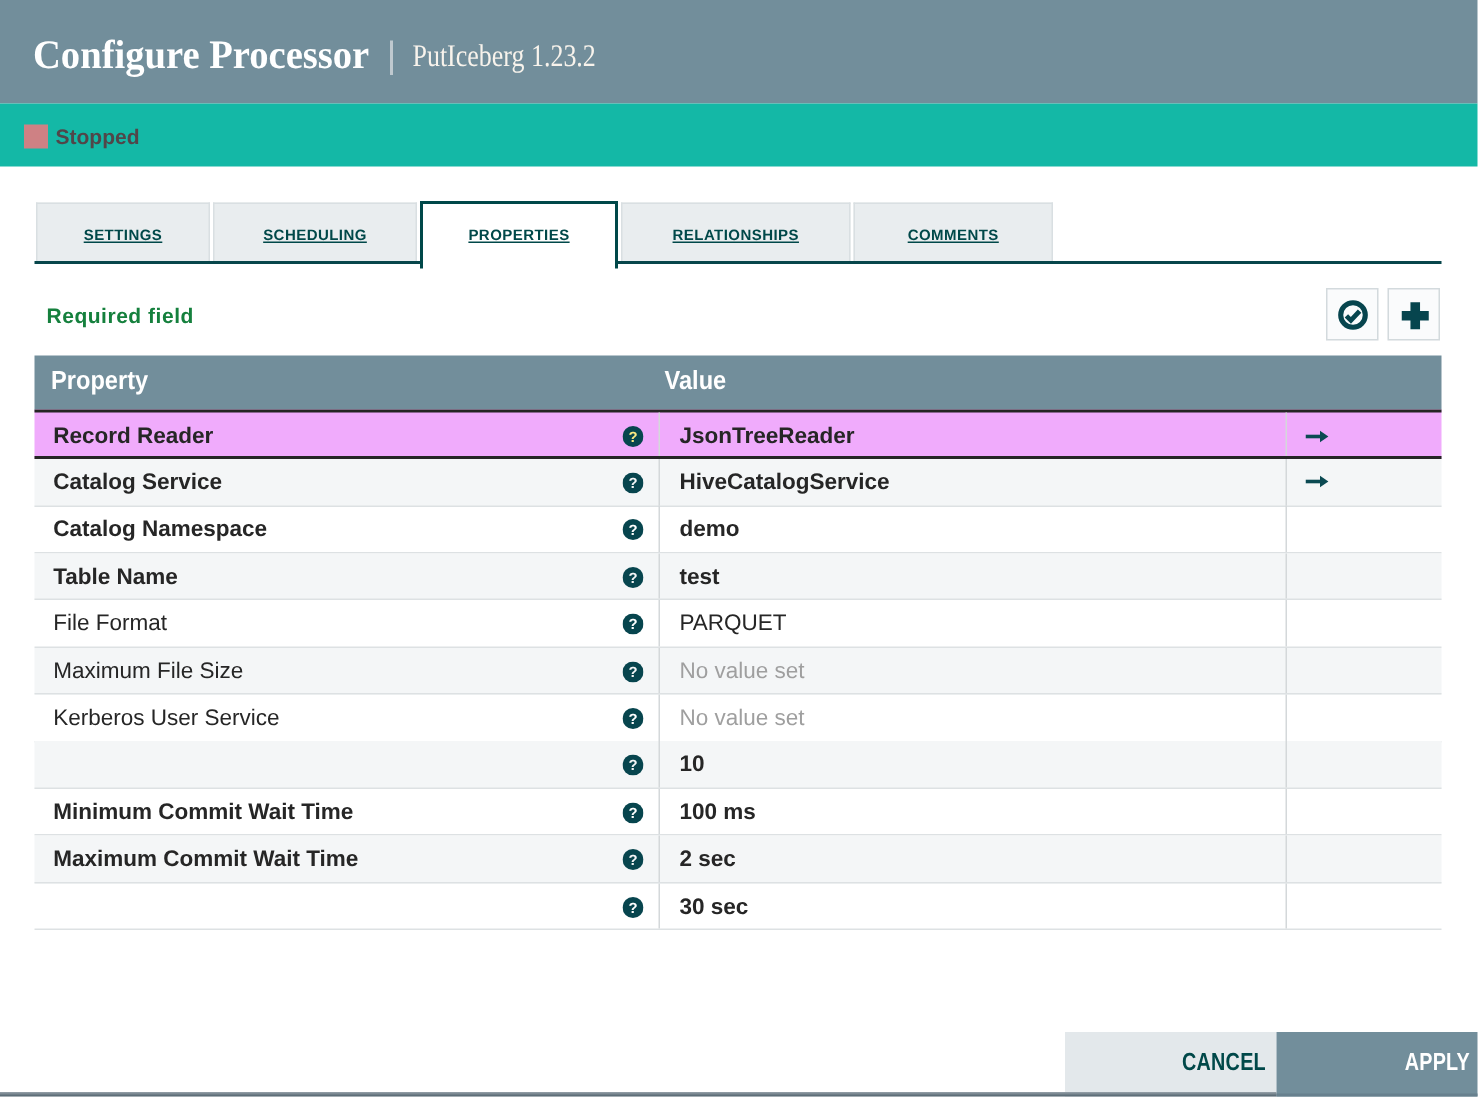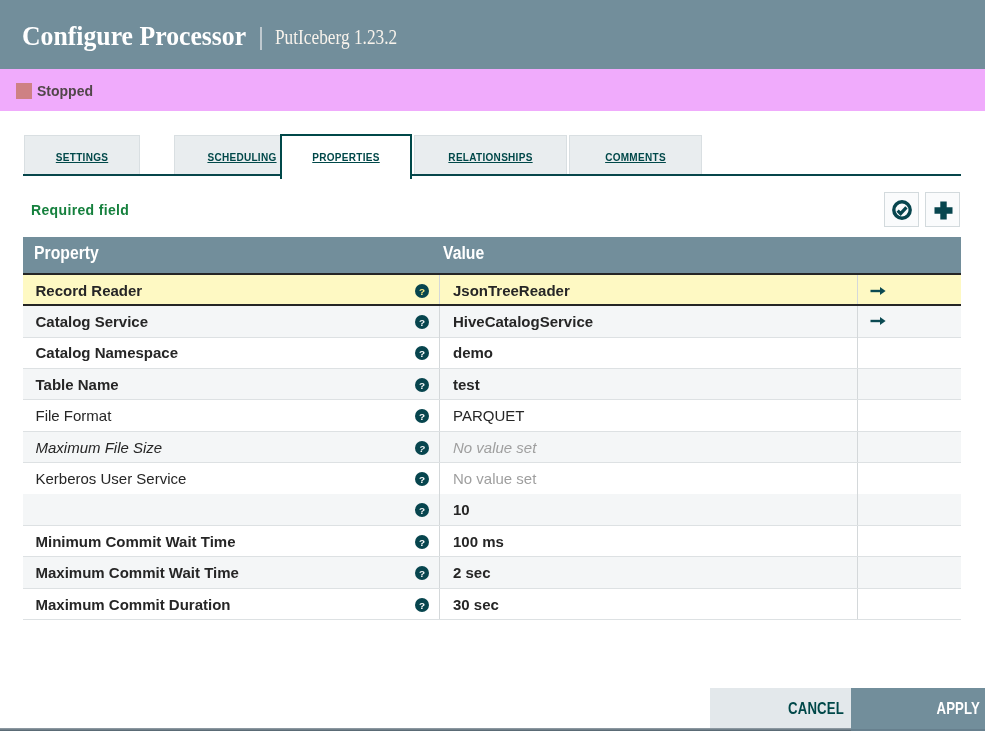--- a/index.html
+++ b/index.html
@@ -6,21 +6,21 @@
   html,body { width:985px; height:731px; overflow:hidden; background:#fff;
     font-family:"Liberation Sans", sans-serif; }
   .header { position:absolute; left:0; top:0; width:985px; height:69px; background:#728E9B;padding-left:48px; }
   .title { position:absolute; left:22px; top:23.4px; font-family:"Liberation Serif", serif;
     font-weight:bold; font-size:27px; line-height:1; color:#ffffff;
     transform:scaleX(0.953); transform-origin:left top; white-space:nowrap; }
   .tsep { position:absolute; left:259.5px; top:27px; width:2px; height:23px; background:#BFC9CF; }
   .subtitle { position:absolute; left:275px; top:27.4px; font-family:"Liberation Serif", serif;
     font-size:21px; line-height:1; color:#F8F3EC; transform:scaleX(0.824);
     transform-origin:left top; white-space:nowrap; }
-  .statusbar { position:absolute; left:0; top:69px; width:985px; height:42px; background:#f0abfc; }
+  .statusbar { position:absolute; left:0; top:69px; width:985px; height:42px; background:#14b8a6; }
   .stopsq { position:absolute; left:16px; top:14px; width:16px; height:16px; background:#CE8184; }
   .stoptxt { position:absolute; left:37px; top:13.5px; font-size:14px; font-weight:bold; color:#514649; }
 
   
   .tab { position:absolute; top:135px; height:39px; background:#E9EDEF;
     border:1px solid #D9DFE2; border-bottom:none; color:#004849; font-size:10px;
     font-weight:bold; letter-spacing:0.3px; text-align:center; line-height:44px;text-decoration:underline; }
   .tabline { position:absolute; left:23px; top:173.5px; width:938px; height:2.5px; background:#07464b; }
   .tab.active { top:134px; height:45px; background:#ffffff; border:2px solid #004849;
     border-bottom:none; z-index:5; line-height:43px; }
@@ -32,21 +32,21 @@
   
   .thead { position:absolute; left:23px; top:237px; width:938px; height:35.6px; background:#728E9B;
     color:#ffffff; font-weight:bold; font-size:15px; }
   .thead .c1 { position:absolute; left:11px; top:7.5px; font-size:17.5px; line-height:1;
     transform:scaleX(0.9); transform-origin:left top; }
   .thead .c2 { position:absolute; left:419.5px; top:7.5px; font-size:17.5px; line-height:1;
     transform:scaleX(0.9); transform-origin:left top; }
   .row { position:absolute; left:23px; width:938px; height:31.5px; border-bottom:1px solid #DDE1E3;
     font-size:15px; color:#262626; }
   .row.alt { background:#F4F6F7; }
-  .row.sel { background:#fef9c3; border-top:2px solid #252525; border-bottom:2px solid #252525; }
+  .row.sel { background:#f0abfc; border-top:2px solid #252525; border-bottom:2px solid #252525; }
   .row .pname { position:absolute; left:12.5px; top:7px; }
   .row .pval { position:absolute; left:430px; top:7px; }
   .row.b .pname, .row.b .pval { font-weight:bold; }
   .row .pval.nv { color:#9F9F9F; }
   .vline1 { position:absolute; left:416px; top:0; bottom:0; width:1px; background:#D4D8DA; }
   .vline2 { position:absolute; left:834px; top:0; bottom:0; width:1px; background:#D4D8DA; }
   .qmark { position:absolute; left:392px; top:9px; width:14px; height:14px; }
   .goarrow { position:absolute; left:847px; top:11.8px; }
 
   
@@ -66,21 +66,21 @@
   <div class="title">Configure Processor</div>
   <div class="tsep"></div>
   <div class="subtitle">PutIceberg 1.23.2</div>
 </div>
 <div class="statusbar">
   <div class="stopsq"></div>
   <div class="stoptxt">Stopped</div>
 </div>
 
 <div class="tab" style="left:24px; width:116px;">SETTINGS</div>
-<div class="tab" style="left:142px; width:136px;margin-left:32px;">SCHEDULING</div>
+<div class="tab" style="left:142px; width:136px;">SCHEDULING</div>
 <div class="tab active" style="left:280px; width:132px;">PROPERTIES</div>
 <div class="tab" style="left:414px; width:153px;">RELATIONSHIPS</div>
 <div class="tab" style="left:569px; width:133px;">COMMENTS</div>
 <div class="tabline"></div>
 
 <div class="reqfield">Required field</div>
 <div class="iconbtn" style="left:884px;">
   <svg width="20" height="20" viewBox="0 0 20 20" style="position:absolute;left:7px;top:7px;">
     <circle cx="10" cy="10" r="8.2" fill="none" stroke="#07454e" stroke-width="3.4"></circle>
     <path d="M5.6 10.6 L8.6 13.6 L14.4 7.4" fill="none" stroke="#07454e" stroke-width="3.2"></path>
@@ -152,21 +152,21 @@
     <span class="pname">File Format</span>
     <svg class="qmark" viewBox="0 0 24 24">
         <circle cx="12" cy="12" r="12" fill="#07454e"></circle>
         <text x="12" y="18.2" text-anchor="middle" font-size="17" font-weight="bold" fill="#ffffff" font-family="Liberation Sans">?</text>
       </svg>
     <span class="pval">PARQUET</span>
 
     <div class="vline1"></div>
       <div class="vline2"></div>
   </div>
-    <div class="row  alt" style="top:431.6px;font-style:italic;">
+    <div class="row  alt" style="top:431.6px;">
     <span class="pname">Maximum File Size</span>
     <svg class="qmark" viewBox="0 0 24 24">
         <circle cx="12" cy="12" r="12" fill="#07454e"></circle>
         <text x="12" y="18.2" text-anchor="middle" font-size="17" font-weight="bold" fill="#F4F6F7" font-family="Liberation Sans">?</text>
       </svg>
     <span class="pval nv">No value set</span>
 
     <div class="vline1"></div>
       <div class="vline2"></div>
   </div>
@@ -207,21 +207,20 @@
     <svg class="qmark" viewBox="0 0 24 24">
         <circle cx="12" cy="12" r="12" fill="#07454e"></circle>
         <text x="12" y="18.2" text-anchor="middle" font-size="17" font-weight="bold" fill="#F4F6F7" font-family="Liberation Sans">?</text>
       </svg>
     <span class="pval">2 sec</span>
 
     <div class="vline1"></div>
       <div class="vline2"></div>
   </div>
     <div class="row b " style="top:588.6px;">
-    <span class="pname">Maximum Commit Duration</span>
     <svg class="qmark" viewBox="0 0 24 24">
         <circle cx="12" cy="12" r="12" fill="#07454e"></circle>
         <text x="12" y="18.2" text-anchor="middle" font-size="17" font-weight="bold" fill="#ffffff" font-family="Liberation Sans">?</text>
       </svg>
     <span class="pval">30 sec</span>
 
     <div class="vline1"></div>
       <div class="vline2"></div>
   </div>
   </div>

